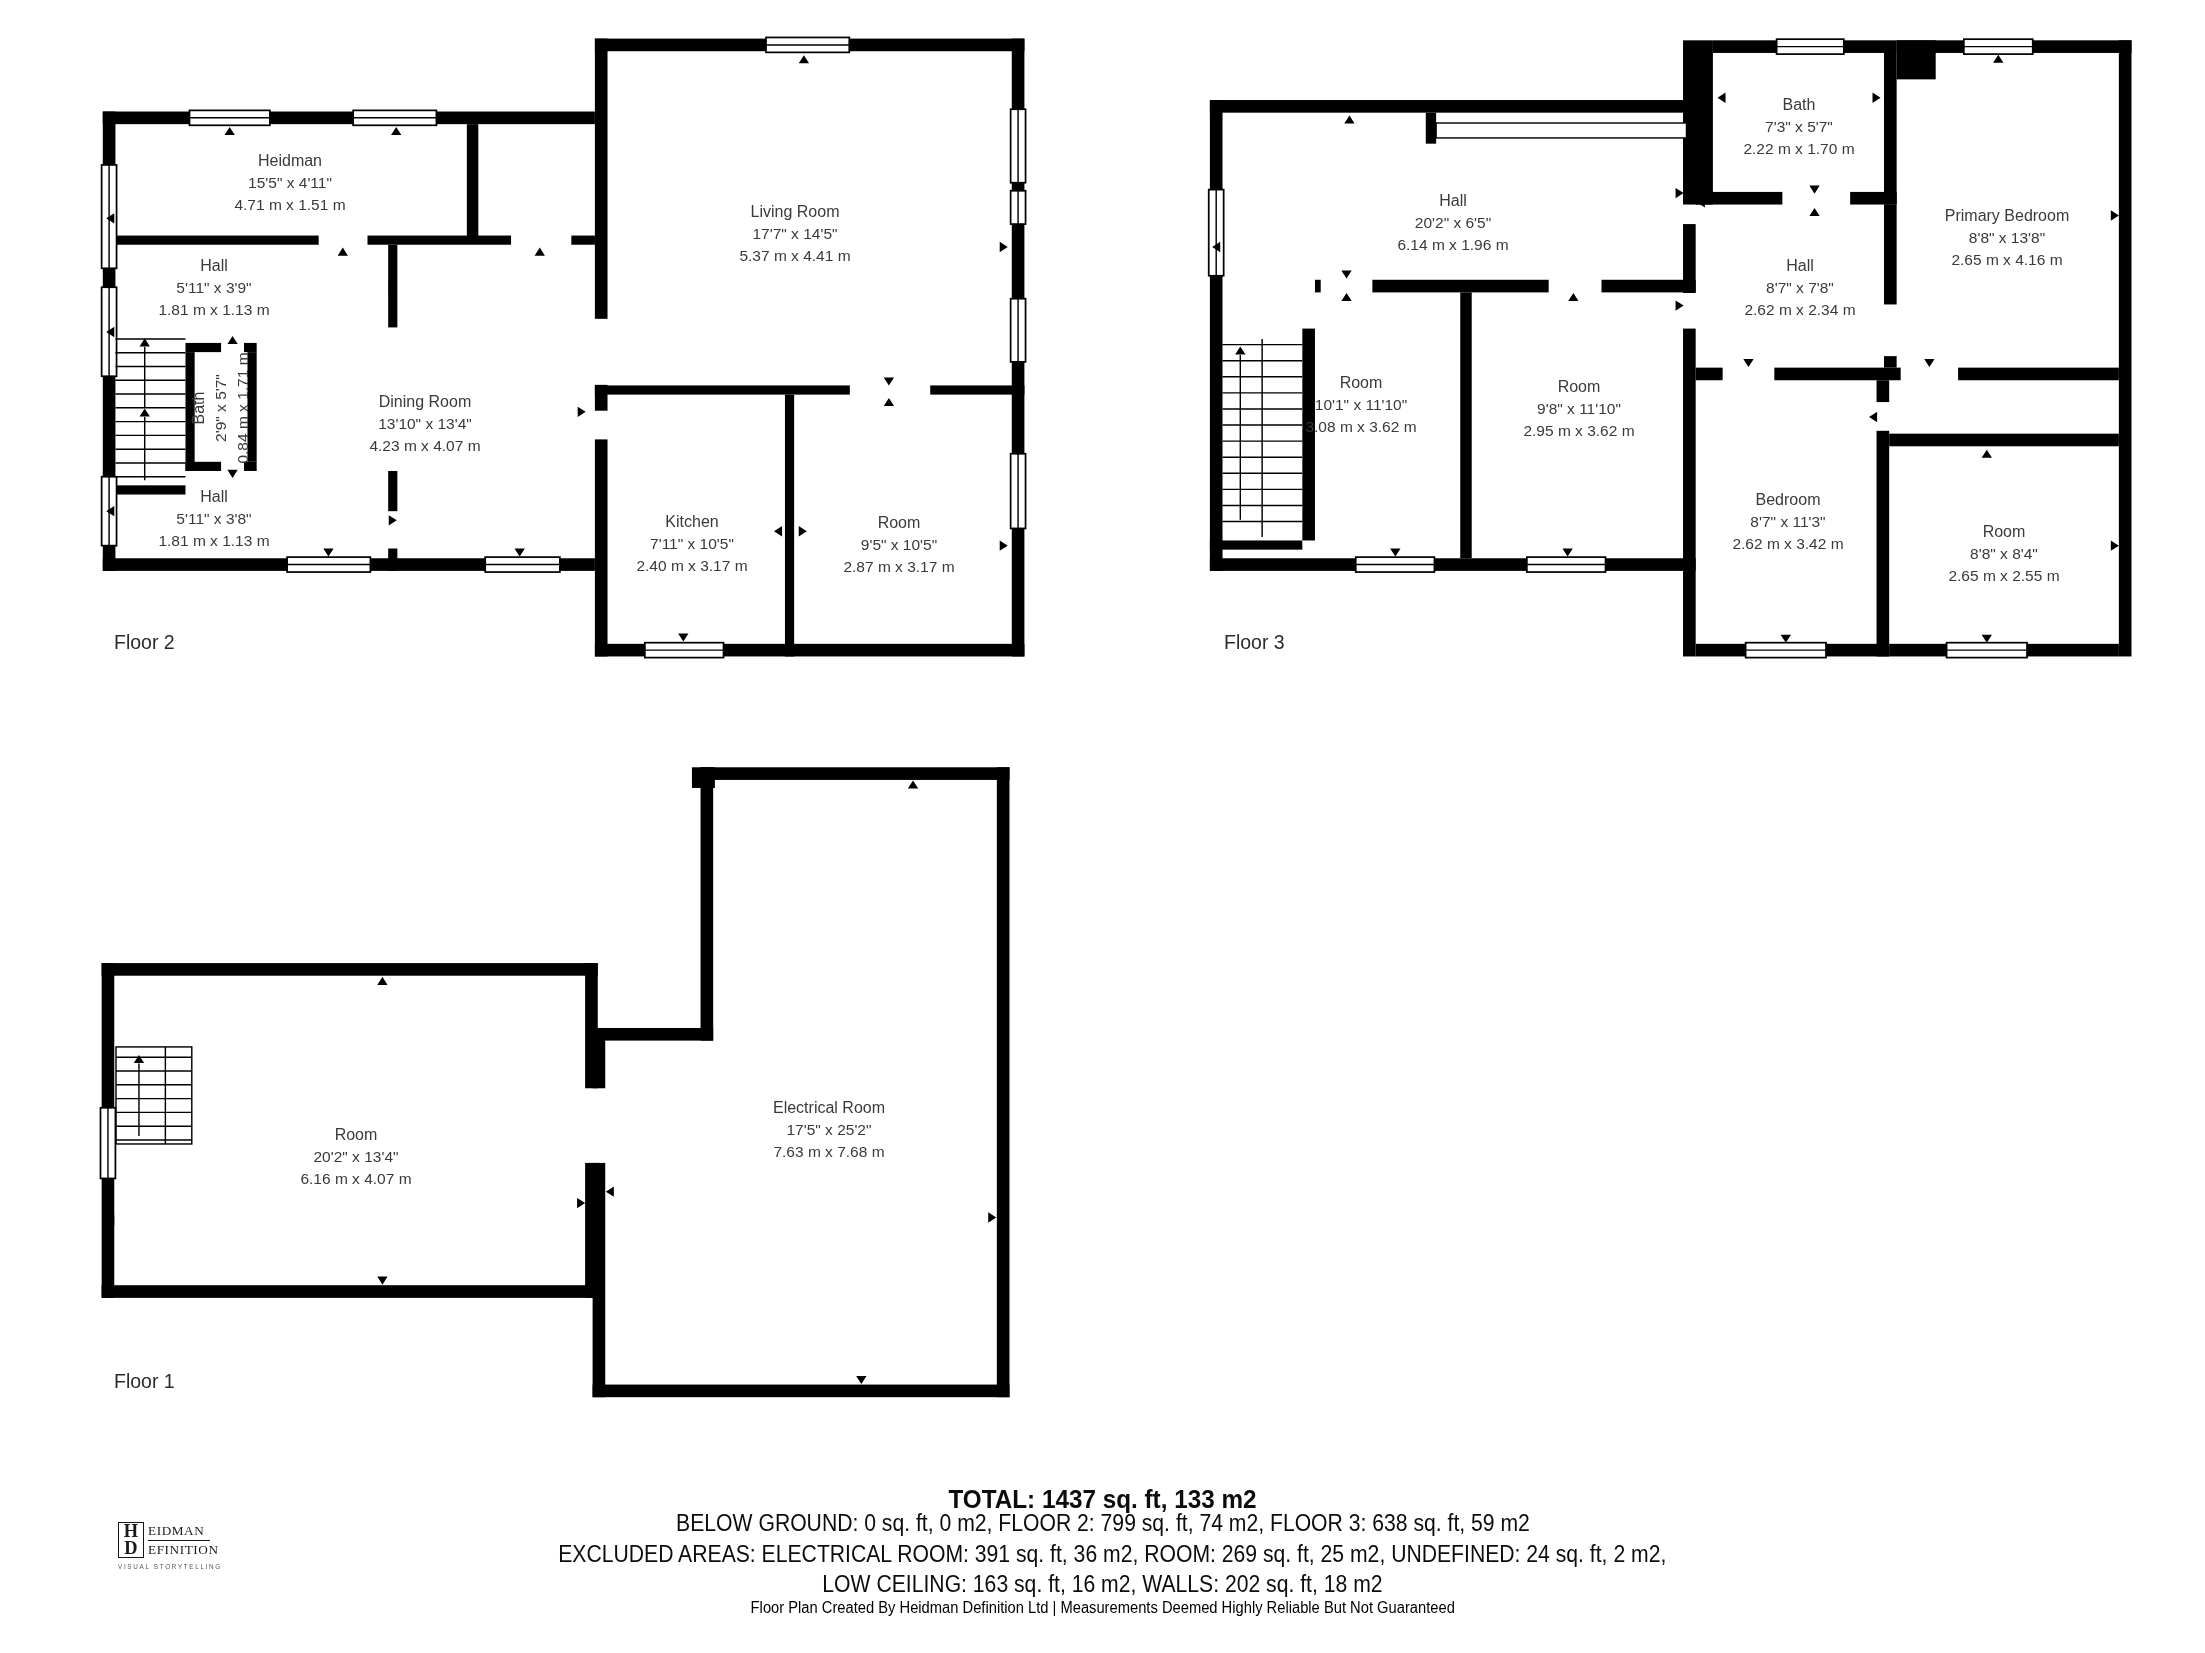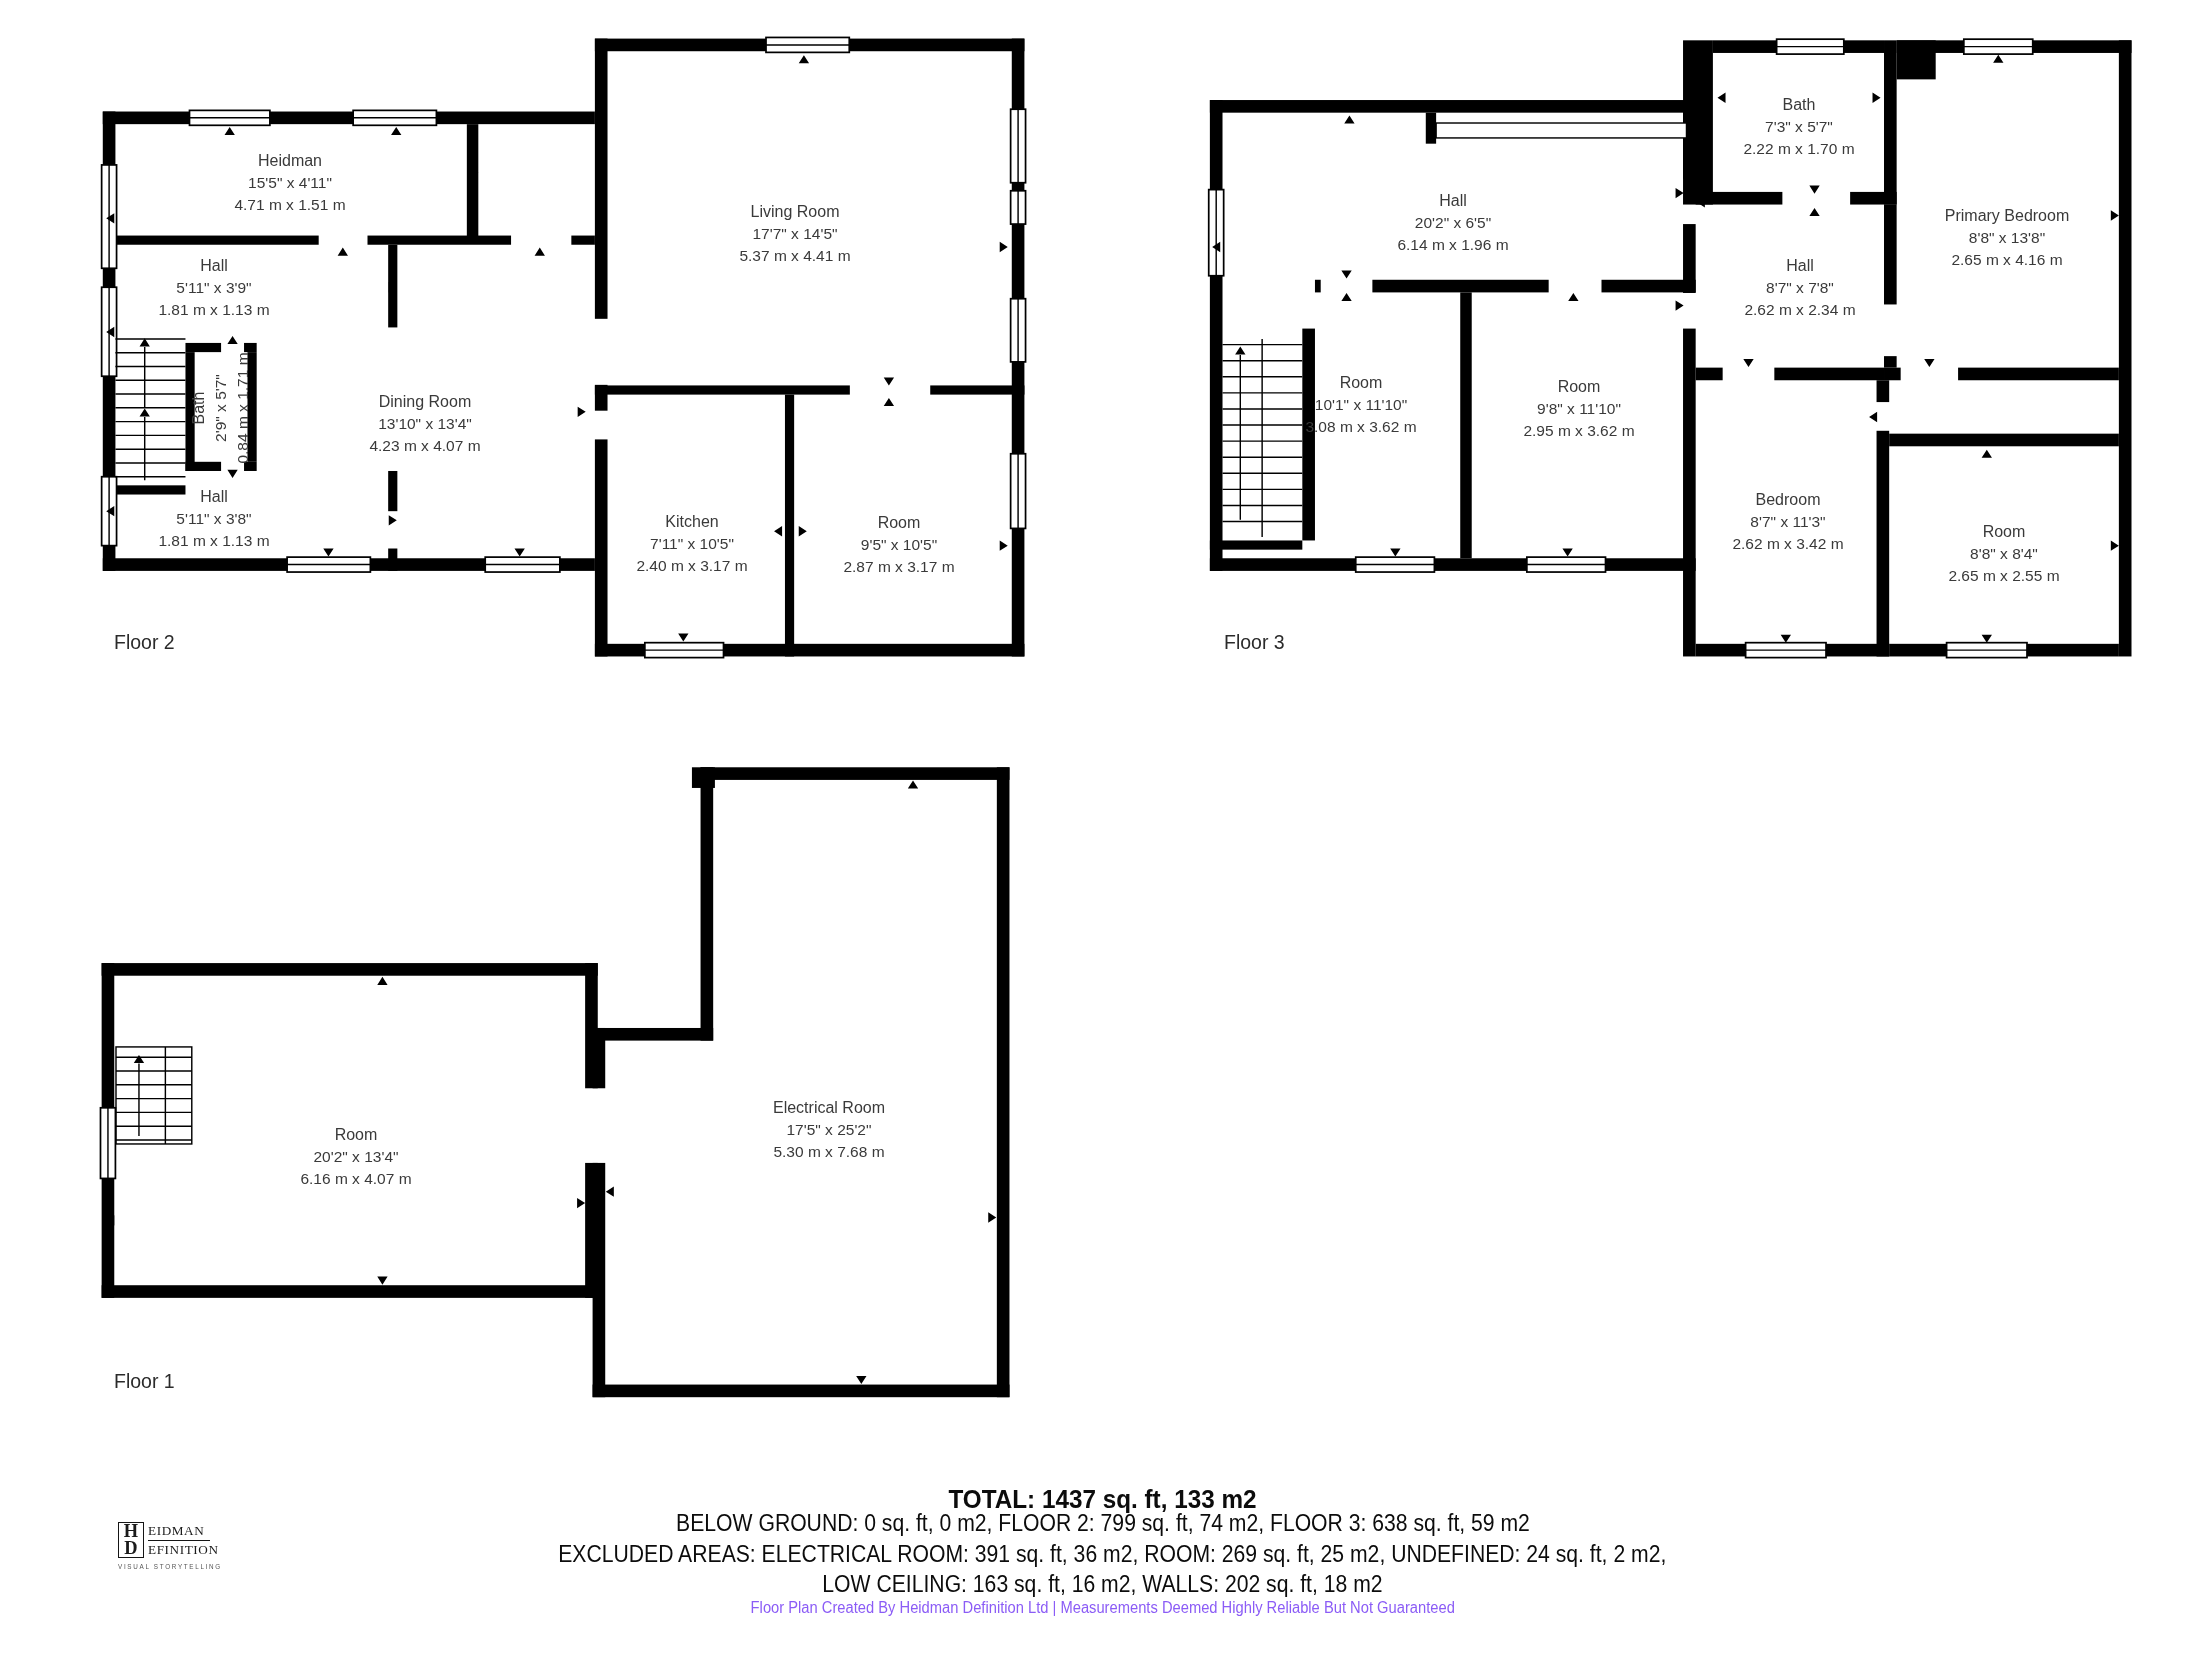--- a/index.html
+++ b/index.html
@@ -16,21 +16,21 @@
   .rlabel.rot{transform:translate(-50%,-50%) rotate(-90deg);}
   .rname{font-size:16px;line-height:22px;}
   .rdim{font-size:15.5px;line-height:22px;}
   .floorlab{position:absolute;font-size:19.5px;color:#2b2b2b;}
   .sum{position:absolute;left:0;right:0;text-align:center;color:#0c0c0c;}
   .sum span{display:inline-block;transform:scaleX(0.92);transform-origin:center;white-space:nowrap;}
   .s-total{top:1475px;font-size:26.4px;font-weight:bold;line-height:32px;margin-top:8px;}
   .s-l2{top:1508px;font-size:23px;line-height:30px;}
   .s-l3{top:1539px;font-size:23px;line-height:30px;margin-left:20px;}
   .s-l4{top:1569px;font-size:23px;line-height:30px;}
-  .footer{top:1599px;font-size:16px;line-height:18.4px;color:#8b5cf6;}
+  .footer{top:1599px;font-size:16px;line-height:18.4px;color:#000000;}
   .logo{position:absolute;left:118px;top:1522px;width:92px;color:#1a1a1a;}
   .lbox{border:1.7px solid #151515;width:24px;height:34px;float:left;text-align:center;
         font-family:"Liberation Serif",serif;font-size:18.4px;line-height:17px;font-weight:bold;}
   .lwords{margin-left:30px;font-family:"Liberation Serif",serif;font-size:13.2px;line-height:18.4px;letter-spacing:0.6px;}
   .lw1{border-bottom:1.1px solid #151515;}
   .ltag{clear:both;padding-top:2.9px;font-size:6.3px;letter-spacing:1.7px;color:#555;text-align:left;width:86px;white-space:nowrap;}
 </style>
 </head>
 <body>
 
@@ -254,21 +254,21 @@
   </div>
 
   <div class="rlabel" style="left:356px;top:1124px;">
     <div class="rname">Room</div>
     <div class="rdim">20'2" x 13'4"</div>
     <div class="rdim">6.16 m x 4.07 m</div>
   </div>
   <div class="rlabel" style="left:829px;top:1097px;">
     <div class="rname">Electrical Room</div>
     <div class="rdim">17'5" x 25'2"</div>
-    <div class="rdim">5.30 m x 7.68 m</div>
+    <div class="rdim">7.63 m x 7.68 m</div>
   </div>
 
   <div class="floorlab" style="left:114px;top:631px;">Floor 2</div>
   <div class="floorlab" style="left:1224px;top:631px;">Floor 3</div>
   <div class="floorlab" style="left:114px;top:1370px;">Floor 1</div>
 
   <div class="sum s-total"><span>TOTAL: 1437 sq. ft, 133 m2</span></div>
   <div class="sum s-l2"><span>BELOW GROUND: 0 sq. ft, 0 m2, FLOOR 2: 799 sq. ft, 74 m2, FLOOR 3: 638 sq. ft, 59 m2</span></div>
   <div class="sum s-l3"><span>EXCLUDED AREAS: ELECTRICAL ROOM: 391 sq. ft, 36 m2, ROOM: 269 sq. ft, 25 m2, UNDEFINED: 24 sq. ft, 2 m2,</span></div>
   <div class="sum s-l4"><span>LOW CEILING: 163 sq. ft, 16 m2, WALLS: 202 sq. ft, 18 m2</span></div>

